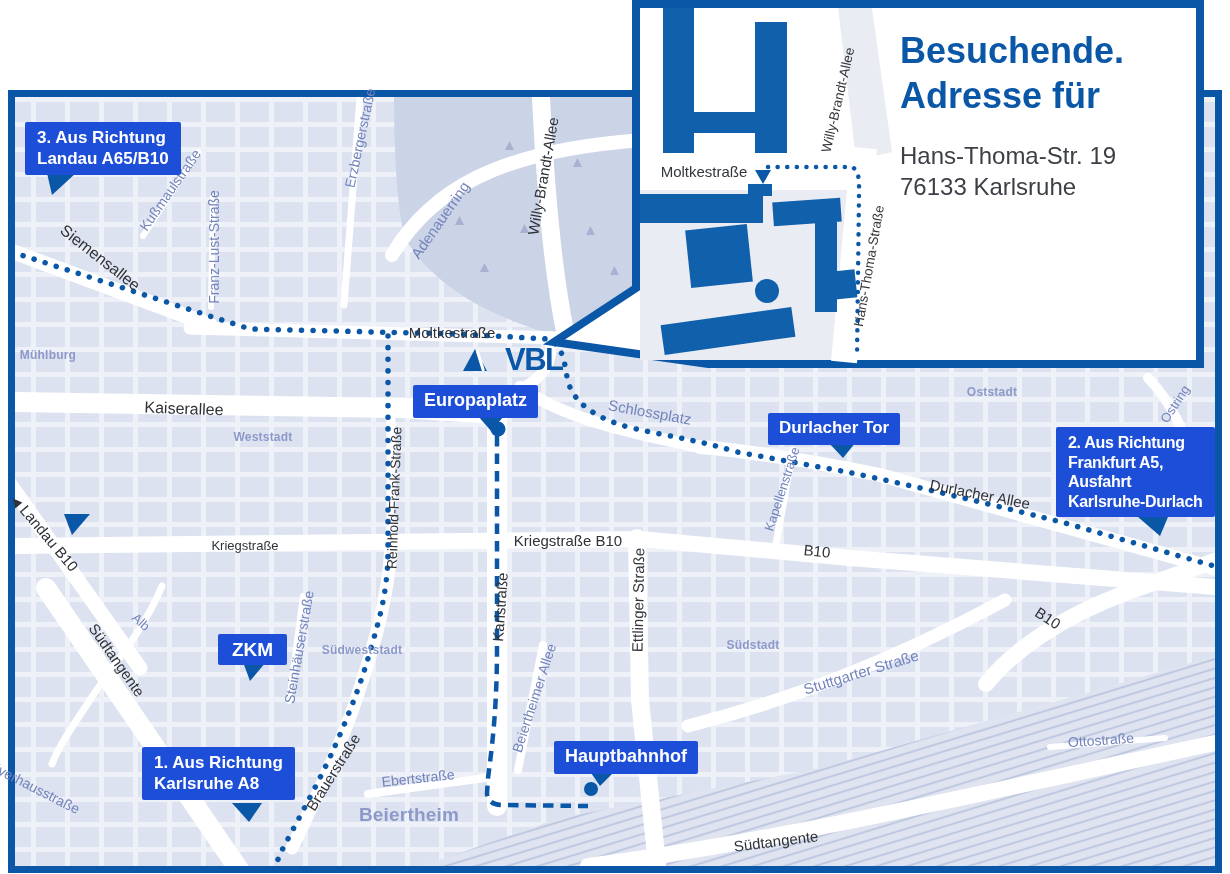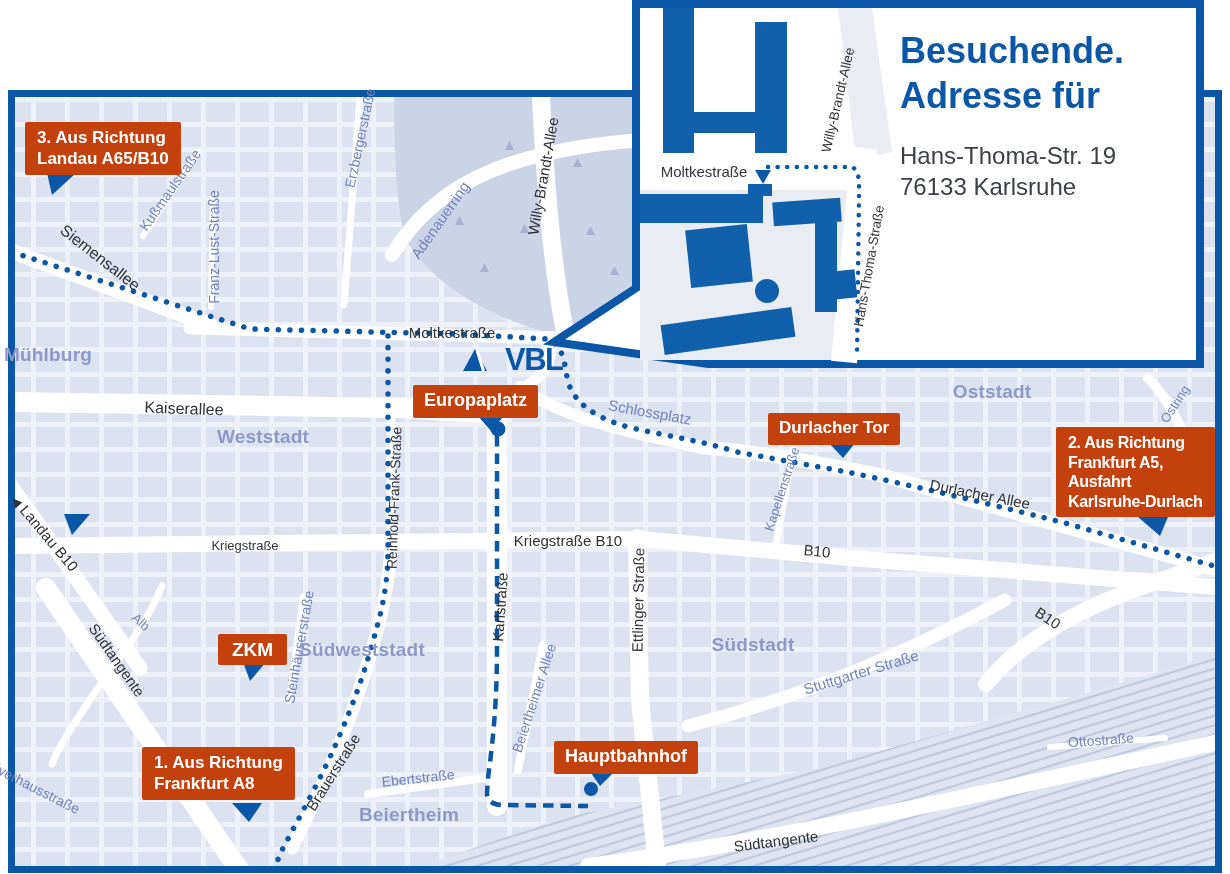--- a/index.html
+++ b/index.html
@@ -5,22 +5,22 @@
   html,body{margin:0;padding:0;background:#fff;}
   .stage{position:relative;width:1230px;height:874px;background:#fff;overflow:hidden;
          font-family:"Liberation Sans",sans-serif;}
   .map-frame{position:absolute;left:8px;top:90px;width:1214px;height:783px;
              border:7px solid #0B57A7;box-sizing:border-box;z-index:1;background:#eef1f8;}
   svg.overlay{position:absolute;left:0;top:0;z-index:5;}
   .lbl{position:absolute;white-space:nowrap;z-index:10;transform:translate(-50%,-50%);}
   .dark{color:#2f3237;}
   .blue{color:#7384bc;}
   .district{position:absolute;white-space:nowrap;z-index:10;color:#8d9ac9;font-weight:bold;
-            font-size:19px;letter-spacing:.2px;transform:translate(-50%,-50%);}
-  .badge{position:absolute;background:#c2410c;color:#fff;font-weight:bold;z-index:12;
+            font-size:12px;letter-spacing:.2px;transform:translate(-50%,-50%);}
+  .badge{position:absolute;background:#1d4ed8;color:#fff;font-weight:bold;z-index:12;
          border-radius:2px;line-height:1.22;}
   .badge .ln{display:block;}
   .b-lg{font-size:17px;padding:6px 12px;}
   .b-md{font-size:18px;padding:5px 11px 6px;}
   .vbl{position:absolute;z-index:11;display:flex;align-items:center;gap:17px;}
   .vbl .vbl-txt{font-size:31px;font-weight:bold;color:#0B57A7;letter-spacing:-1.5px;line-height:1;}
   .inset-svg{position:absolute;left:0;top:0;z-index:30;}
   .inset-lbl{position:absolute;white-space:nowrap;z-index:31;transform:translate(-50%,-50%);}
   .inset-title{position:absolute;left:900px;top:28px;z-index:31;color:#0B57A7;font-weight:bold;
                font-size:36px;line-height:45px;}
@@ -164,21 +164,21 @@
     <span class="ln">Landau A65/B10</span>
   </div>
   <div class="badge b-lg" style="left:1056px;top:427px;font-size:16px;letter-spacing:-0.3px;">
     <span class="ln">2. Aus Richtung</span>
     <span class="ln">Frankfurt A5,</span>
     <span class="ln">Ausfahrt</span>
     <span class="ln">Karlsruhe-Durlach</span>
   </div>
   <div class="badge b-lg" style="left:142px;top:747px;">
     <span class="ln">1. Aus Richtung</span>
-    <span class="ln">Frankfurt A8</span>
+    <span class="ln">Karlsruhe A8</span>
   </div>
   <div class="badge b-md" style="left:413px;top:385px;">Europaplatz</div>
   <div class="badge b-md" style="left:768px;top:413px;font-size:17px;">Durlacher Tor</div>
   <div class="badge" style="left:218px;top:634px;font-size:19px;padding:4px 14px;">ZKM</div>
   <div class="badge b-md" style="left:522px;top:741px;margin-left:32px;">Hauptbahnhof</div>
 
   <div class="vbl" style="left:462px;top:344px;">
     <svg width="26" height="24" viewBox="0 0 26 24">
       <path d="M13,1 L25,23 L1,23 Z" fill="#0B57A7"></path>
       <path d="M15,2 L21.5,23" stroke="#fff" stroke-width="3"></path>

